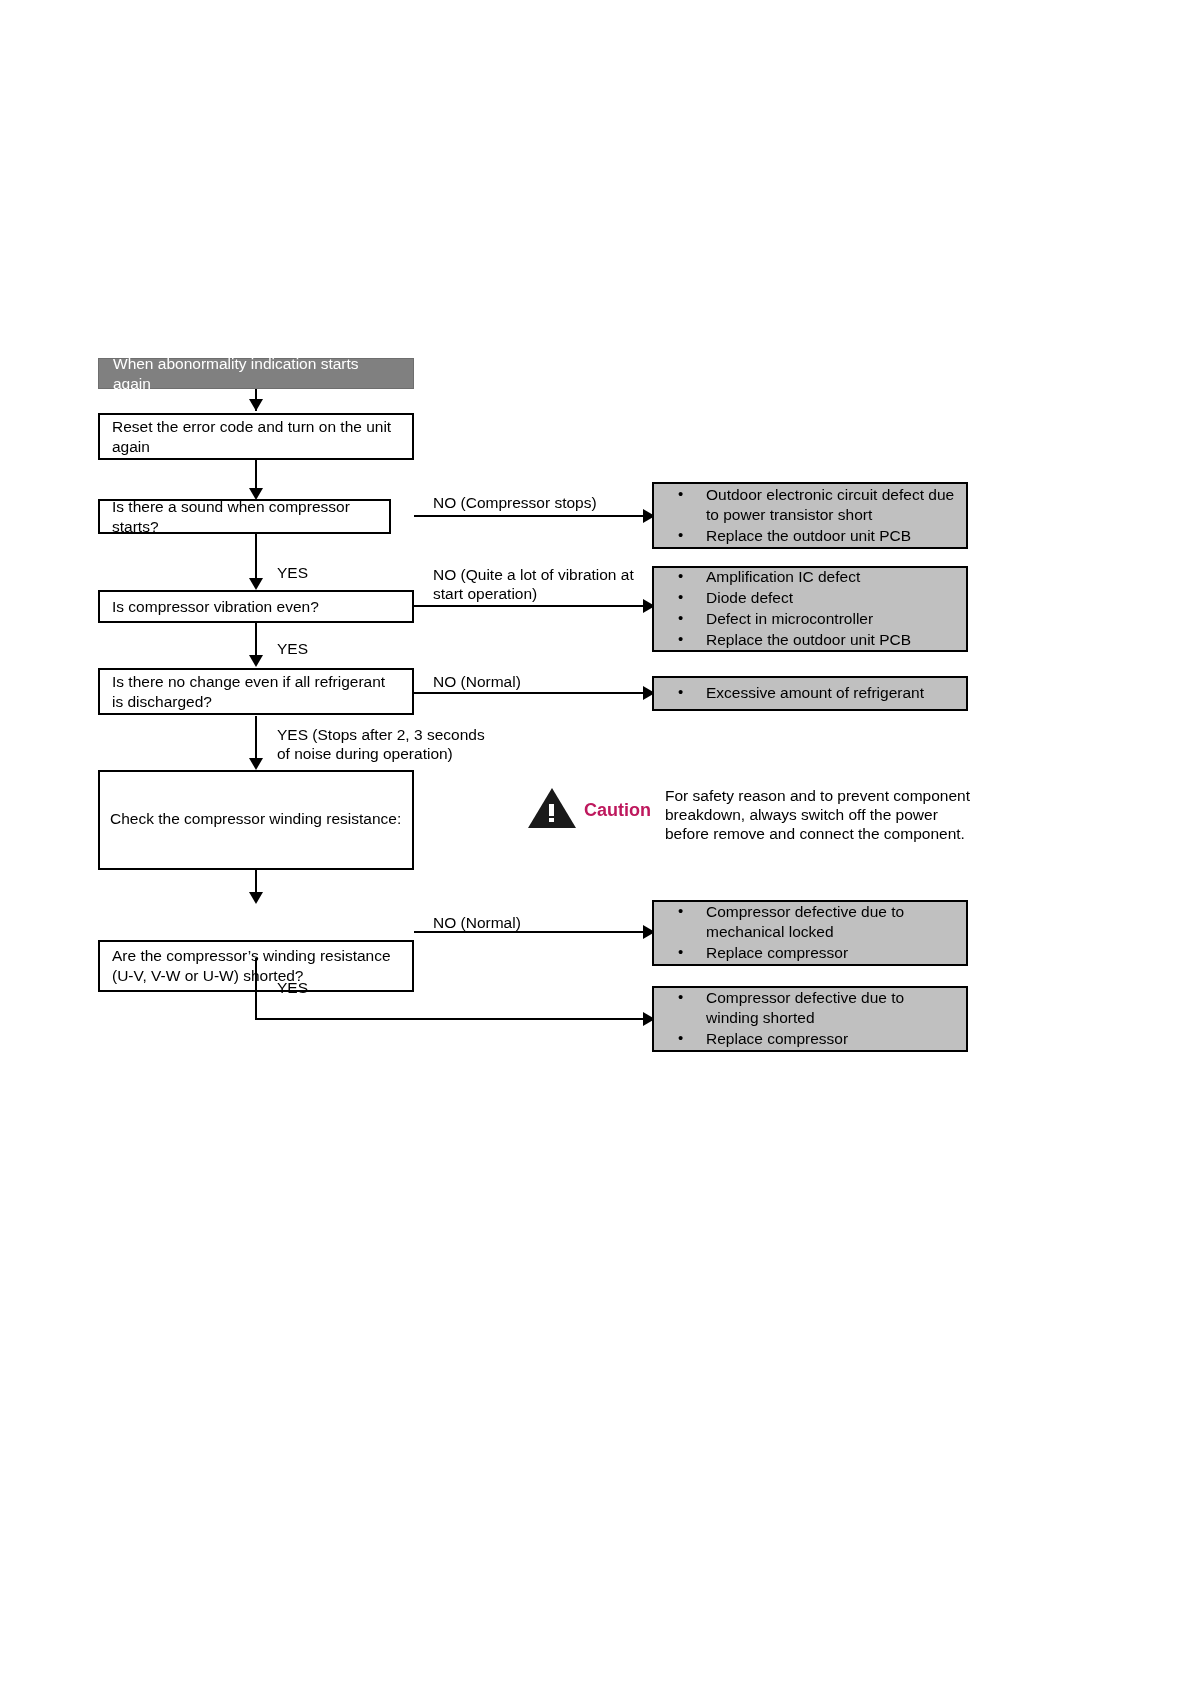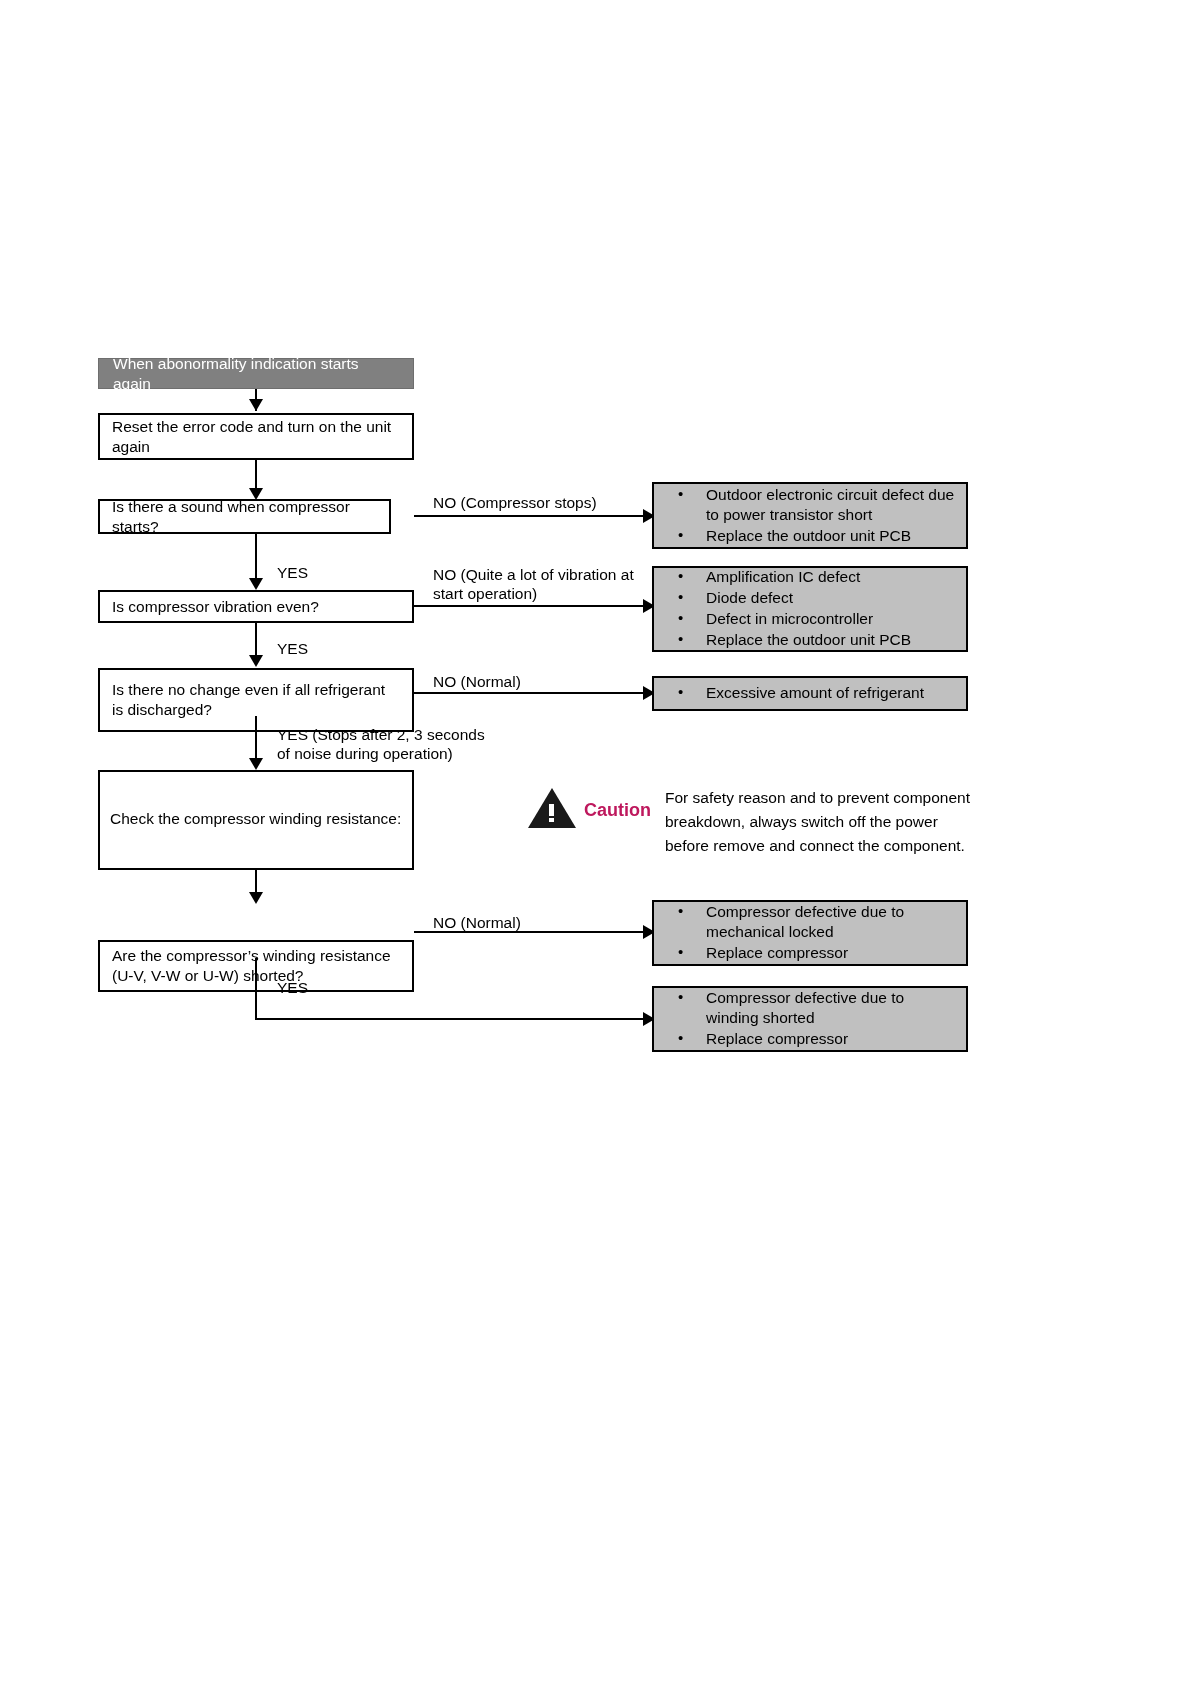--- a/index.html
+++ b/index.html
@@ -143,21 +143,21 @@
   }
   .caution-label {
     font-size: 18px;
     font-weight: bold;
     color: #be185d;
     margin: 14px 0 0 2px;
     flex: 0 0 auto;
   }
   .caution-text {
     font-size: 15.5px;
-    line-height: 24px;
+    line-height: 19px;
     margin-left: 14px;
     width: 310px;
     white-space: pre-line;
   }
 </style>
 </head>
 <body>
 
 <div id="page">
 
@@ -209,21 +209,21 @@
       <li>Diode defect</li>
       <li>Defect in microcontroller</li>
       <li>Replace the outdoor unit PCB</li>
     </ul>
   </div>
 
   <div class="vline" style="left:255px; top:623px; height:42px;"></div>
   <div class="arrow-down" style="left:249px; top:655px;"></div>
   <div class="edge-label" style="left:277px; top:639px;">YES</div>
 
-  <div class="node white" style="left:98px; top:668px; width:316px; height:64px;">
+  <div class="node white" style="left:98px; top:668px; width:316px; height:47px;">
     <span>Is there no change even if all refrigerant is discharged?</span>
   </div>
 
   <div class="hline" style="left:414px; top:692px; width:236px;"></div>
   <div class="arrow-right" style="left:643px; top:686px;"></div>
   <div class="edge-label" style="left:433px; top:672px;">NO (Normal)</div>
 
   <div class="node gray" style="left:652px; top:676px; width:316px; height:35px;">
     <ul class="blist">
       <li>Excessive amount of refrigerant</li>

